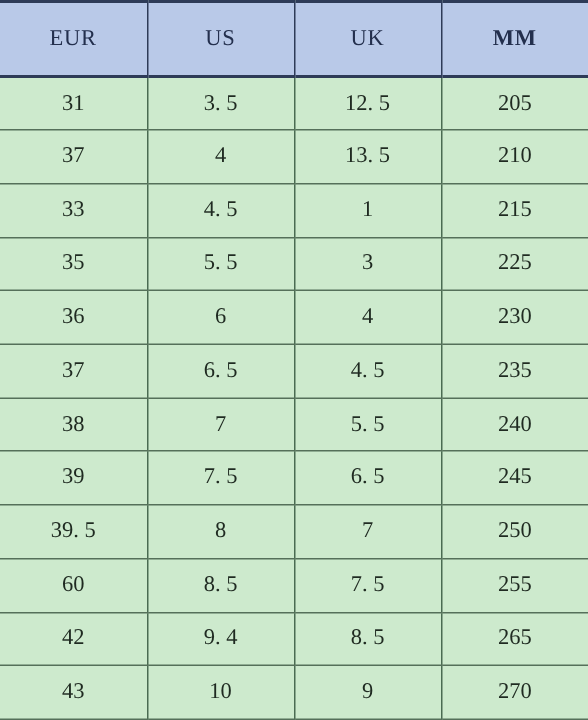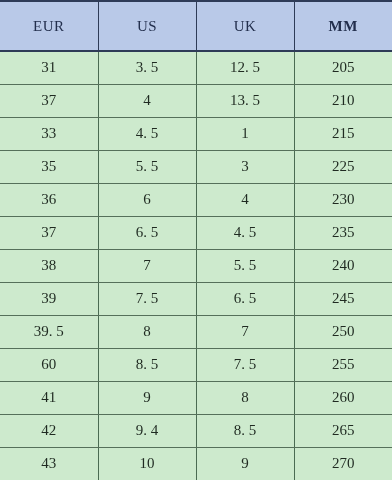--- a/index.html
+++ b/index.html
@@ -142,26 +142,20 @@
         <td>7</td>
         <td>250</td>
       </tr>
       <tr>
         <td>60</td>
         <td>8. 5</td>
         <td>7. 5</td>
         <td>255</td>
       </tr>
       <tr>
-        <td>41</td>
-        <td>9</td>
-        <td>8</td>
-        <td>260</td>
-      </tr>
-      <tr>
         <td>42</td>
         <td>9. 4</td>
         <td>8. 5</td>
         <td>265</td>
       </tr>
       <tr>
         <td>43</td>
         <td>10</td>
         <td>9</td>
         <td>270</td>

